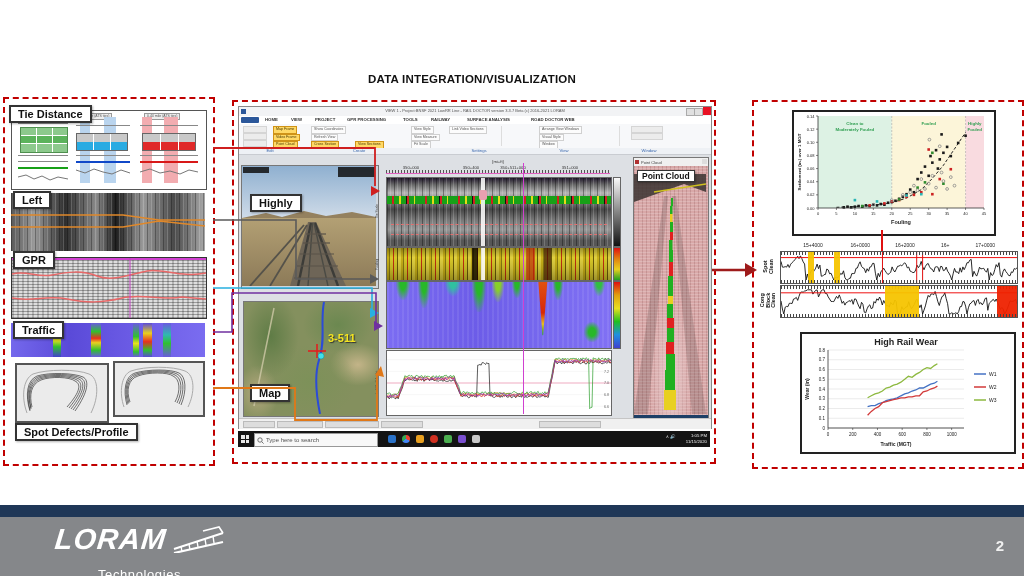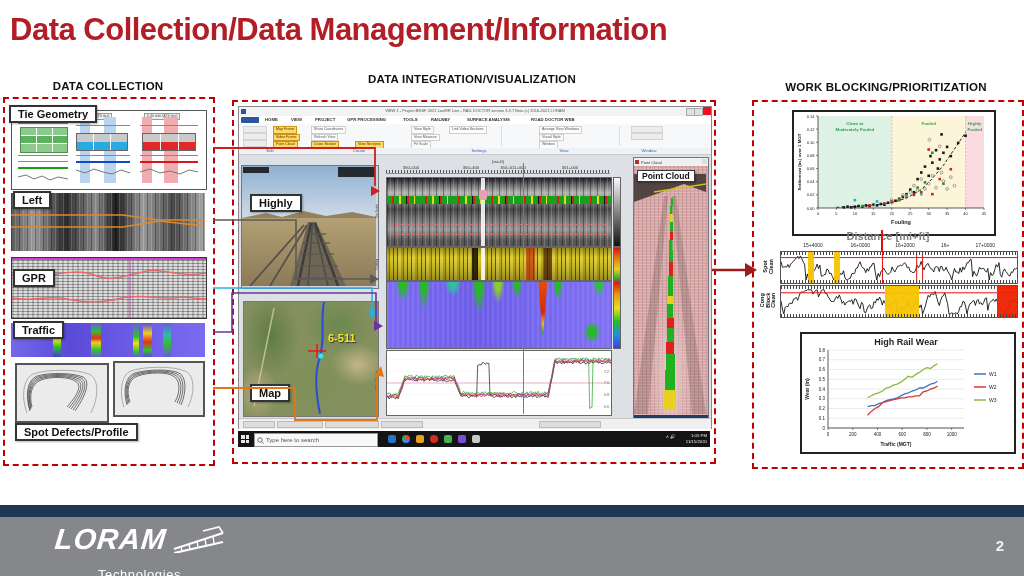--- a/index.html
+++ b/index.html
@@ -61,25 +61,22 @@
   #pagenum{position:absolute;right:20px;top:537px;color:#f0f0f0;font-size:15px;font-weight:bold;}
   .connector{position:absolute;inset:0;pointer-events:none;z-index:8;}
   .cursorline{position:absolute;width:1px;background:#d040d0;z-index:4;}
   .reddash{position:absolute;border-top:1px dashed #e07070;left:2%;right:2%;}
 </style>
 </head>
 <body>
 
 <div id="slide">
 
-  <div id="main-title">Data Collection/Data Management/Information</div>
-
-  <div class="sechdr" style="left:3px;top:80px;width:210px;">DATA COLLECTION</div>
+
   <div class="sechdr" style="left:232px;top:73px;width:480px;">DATA INTEGRATION/VISUALIZATION</div>
-  <div class="sechdr" style="left:752px;top:81px;width:268px;">WORK BLOCKING/PRIORITIZATION</div>
 
   <div class="panel" style="left:3px;top:97px;width:208px;height:365px;">
 
     <div class="tiebox">
       <span class="chip" style="left:64px;top:2px;">0.59 mile (ATS ties)</span>
       <span class="chip" style="left:132px;top:2px;">0.44 mile (ATS ties)</span>
 
       <div class="abs" style="left:6px;top:14px;width:52px;height:62px;">
         <div class="gline" style="left:0;top:-2px;width:50px;"></div>
         <div class="abs" style="left:2px;top:2px;width:46px;height:24px;background:#8cc98c;border:.5px solid #4e8f4e;">
@@ -122,41 +119,41 @@
           <div class="abs" style="left:17px;top:0;width:1px;height:100%;background:#fff;"></div>
           <div class="abs" style="left:35px;top:0;width:1px;height:100%;background:#fff;"></div>
         </div>
         <div class="gline" style="left:0;top:38px;width:58px;"></div>
         <div class="abs" style="left:0;top:44px;width:58px;height:2px;background:#d81818;"></div>
         <svg class="abs" style="left:0;top:48px;" width="58" height="12" viewBox="0 0 58 12">
             <polyline points="0,7 10,4 20,8 30,6 40,9 49,5 58,7" fill="none" stroke="#777" stroke-width="1"></polyline>
           </svg>
       </div>
     </div>
-    <div class="lblbox" style="left:4px;top:6px;">Tie Geometry</div>
+    <div class="lblbox" style="left:4px;top:6px;">Tie Distance</div>
 
     <div class="lidar">
       <div class="tex"></div>
       <svg class="abs" style="left:0;top:0;" width="194" height="58" viewBox="0 0 194 58">
         <path d="M0,22 L112,22 L148,27 L194,27" fill="none" stroke="#e0882a" stroke-width="1.3"></path>
         <path d="M0,34 L112,34 L148,28 L194,33" fill="none" stroke="#e0882a" stroke-width="1.3"></path>
       </svg>
     </div>
     <div class="lblbox" style="left:8px;top:92px;">Left</div>
 
     <div class="gpr">
       <div class="tex"></div>
       <div class="abs" style="left:0;top:0;width:100%;height:1.5px;background:#d040d0;"></div>
       <svg class="abs" style="left:0;top:0;" width="194" height="60" viewBox="0 0 194 60">
         <path d="M0,16 C15,12 25,20 40,17 S70,12 85,18 S120,16 135,13 S170,20 194,15" fill="none" stroke="#e86868" stroke-width="1.5"></path>
         <path d="M0,40 C20,44 35,37 55,41 S90,45 110,40 S150,43 170,39 L194,41" fill="none" stroke="#e86868" stroke-width="1.5"></path>
         <line x1="118" y1="0" x2="118" y2="60" stroke="#c040c0" stroke-width="1"></line>
       </svg>
     </div>
-    <div class="lblbox" style="left:8px;top:170px;">GPR</div>
+    <div class="lblbox" style="left:8px;top:152px;">GPR</div>
 
     <div class="geo">
       <div class="geoband" style="left:42px;width:8px;background:linear-gradient(180deg,#4040d0,#30c030 30%,#e8e020 50%,#30c030 70%,#4040d0);"></div>
       <div class="geoband" style="left:80px;width:10px;background:linear-gradient(180deg,#6a5ae0,#30c030 25%,#e83020 45%,#e8d020 58%,#30c030 80%,#6a5ae0);"></div>
       <div class="geoband" style="left:122px;width:6px;background:linear-gradient(180deg,#6a5ae0,#30c030 40%,#e8e020 60%,#30c030 85%,#6a5ae0);"></div>
       <div class="geoband" style="left:132px;width:9px;background:linear-gradient(180deg,#5a4ad8,#e8d020 30%,#e83020 55%,#30c030 80%,#5a4ad8);"></div>
       <div class="geoband" style="left:152px;width:8px;background:linear-gradient(180deg,#6a5ae0,#30b8b0 35%,#30c030 60%,#6a5ae0);"></div>
     </div>
     <div class="lblbox" style="left:8px;top:222px;">Traffic</div>
 
@@ -276,21 +273,21 @@
           radial-gradient(ellipse 40px 30px at 85% 55%,#c3b488,transparent 70%),
           radial-gradient(ellipse 30px 40px at 10% 80%,#b4a87e,transparent 70%),
           #84905e;">
         <svg class="abs" style="left:0;top:0;" width="134" height="112" viewBox="0 0 134 112">
           <path d="M30,6 L10,104" stroke="#cfc9a8" stroke-width="1.5" fill="none" opacity=".8"></path>
           <path d="M80,0 C76,20 82,38 75,58 C70,74 72,92 76,112" stroke="#2b4bd8" stroke-width="2" fill="none"></path>
           <line x1="64" y1="49" x2="82" y2="49" stroke="#e02020" stroke-width="1.6"></line>
           <line x1="73" y1="42" x2="73" y2="56" stroke="#e02020" stroke-width="1.6"></line>
           <circle cx="77" cy="54" r="3" fill="#40e0e8" stroke="#1090a0" stroke-width=".5"></circle>
         </svg>
-        <div class="abs" style="left:84px;top:30px;font-size:11px;font-weight:bold;color:#f5e520;text-shadow:1px 1px 1px #333;">6-511</div>
+        <div class="abs" style="left:84px;top:30px;font-size:11px;font-weight:bold;color:#f5e520;text-shadow:1px 1px 1px #333;">3-511</div>
         <div class="lblbox" style="left:6px;top:82px;">Map</div>
       </div>
 
       <div class="strip" style="top:52px;height:16px;">
         <div class="abs" style="left:0;right:0;top:0;text-align:center;font-size:4.2px;color:#333;">[mi+ft]</div>
         <span class="abs" style="left:5px;top:5.5px;width:40px;text-align:center;font-size:4.2px;color:#333;">350+000</span>
         <span class="abs" style="left:65px;top:5.5px;width:40px;text-align:center;font-size:4.2px;color:#333;">350+400</span>
         <span class="abs" style="left:103px;top:5.5px;width:48px;text-align:center;font-size:4.2px;color:#333;">350+511+000</span>
         <span class="abs" style="left:164px;top:5.5px;width:40px;text-align:center;font-size:4.2px;color:#333;">351+000</span>
         <div class="abs" style="left:0;right:0;bottom:2px;height:3px;background:repeating-linear-gradient(90deg,#555 0 1px,transparent 1px 3px);"></div>
@@ -572,21 +569,20 @@
           <line x1="22" y1="17.142857142857157" x2="24" y2="17.142857142857157" stroke="#333" stroke-width="0.6"></line>
           <text x="20.5" y="18.642857142857157" font-size="4" fill="#222" text-anchor="end" font-weight="normal" font-family="Liberation Sans, sans-serif" transform="">0.12</text>
           <line x1="22" y1="4" x2="24" y2="4" stroke="#333" stroke-width="0.6"></line>
           <text x="20.5" y="5.5" font-size="4" fill="#222" text-anchor="end" font-weight="normal" font-family="Liberation Sans, sans-serif" transform="">0.14</text>
           <text x="107" y="112" font-size="5.5" fill="#222" text-anchor="middle" font-weight="bold" font-family="Liberation Sans, sans-serif" transform="">Fouling</text>
           <text x="6.5" y="50" font-size="4.4" fill="#222" text-anchor="middle" font-weight="bold" font-family="Liberation Sans, sans-serif" transform="rotate(-90 6.5 50)">Settlement (in.) over 1 MGT</text>
         </svg>
       </div>
 
     <div class="abs" style="left:4px;top:128px;width:260px;height:92px;" id="dist-block">
-      <div class="abs" style="left:0;right:0;top:0;text-align:center;font-size:11px;font-weight:bold;color:#7f7f7f;">Distance [mi+ft]</div>
       <div class="abs" id="dist-ticks" style="left:0;top:12px;width:260px;height:8px;">
           <span class="dtick" style="left: 55.04px;">15+4000</span>
           <span class="dtick" style="left: 102.24px;">16+0000</span>
           <span class="dtick" style="left: 147.08px;">16+2000</span>
           <span class="dtick" style="left: 187.2px;">16+</span>
           <span class="dtick" style="left: 227.32px;">17+0000</span>
         </div>
       <div class="abs" style="left:123px;top:0;width:1.5px;height:21px;background:#e01010;"></div>
       <div class="rotlab" style="top:21px;">
           <span class="in">Spot Clean</span>

